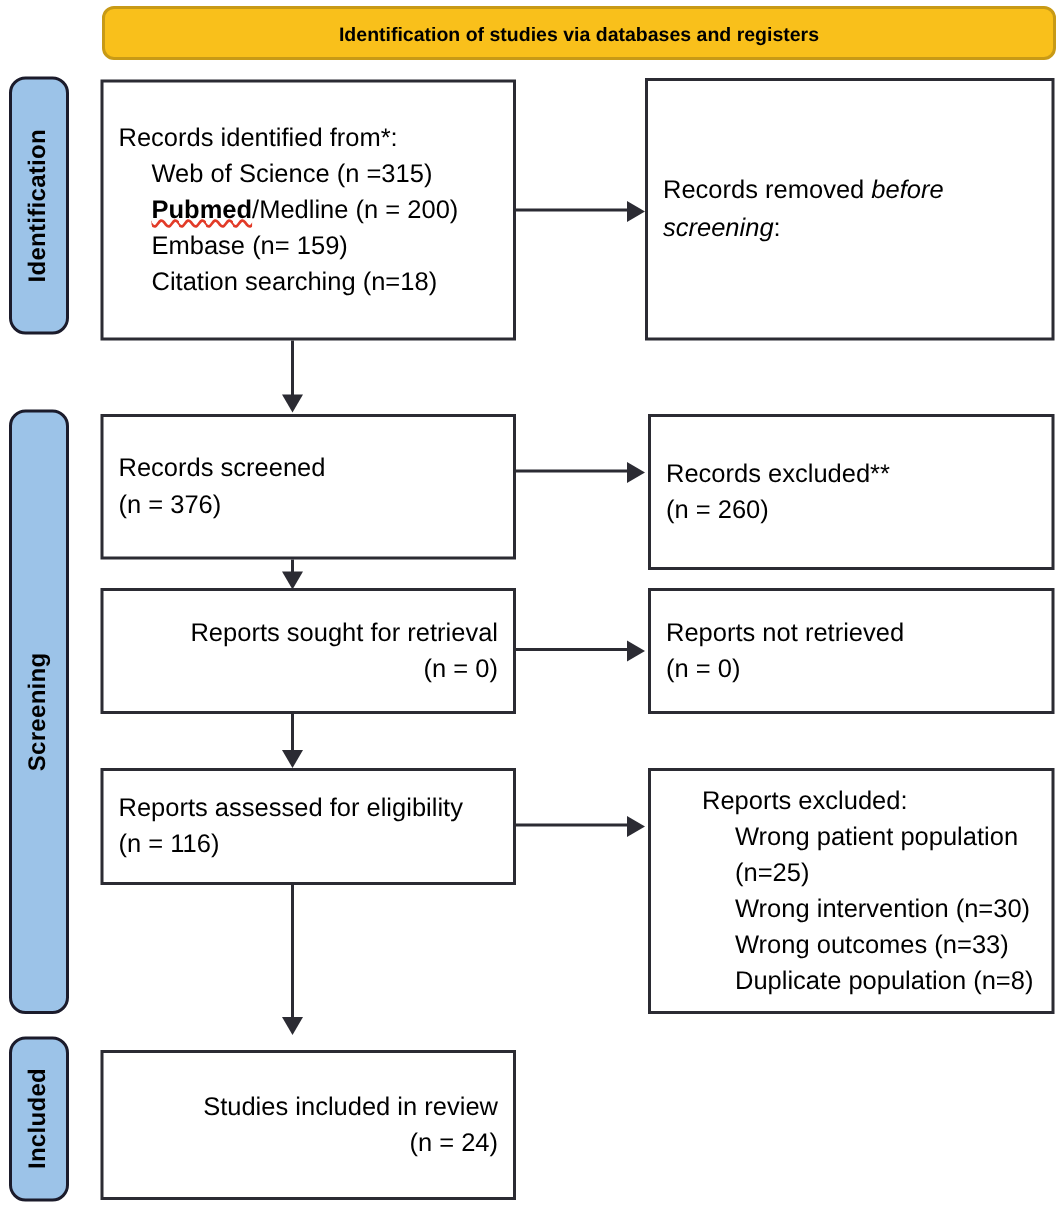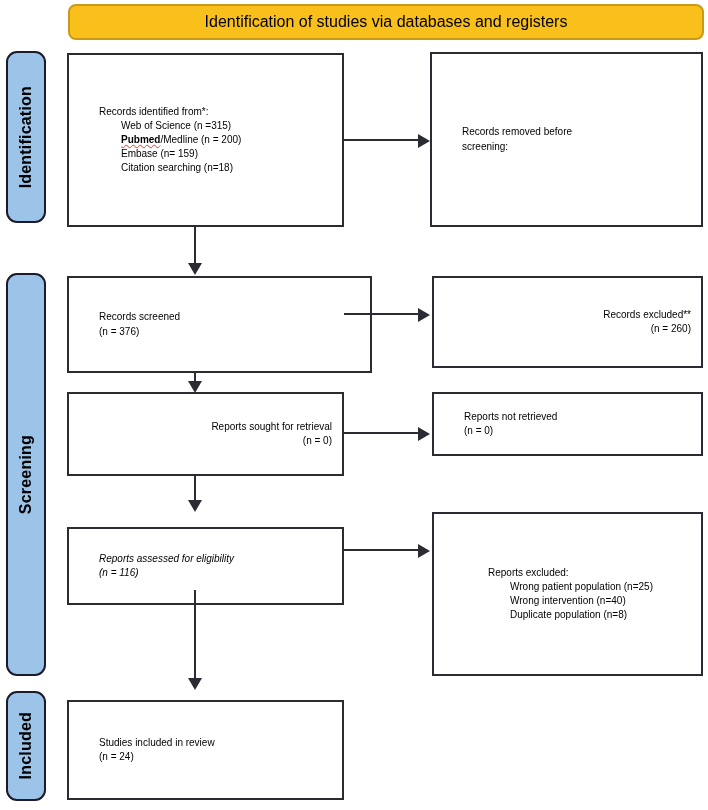--- a/index.html
+++ b/index.html
@@ -57,66 +57,65 @@
     height: 36px;
     background: #F9C01B;
     border: 2px solid #C89A16;
     border-radius: 8px;
     box-sizing: border-box;
     display: flex;
     align-items: center;
     justify-content: center;
   }
   #banner span {
-    font-weight: normal;
-    font-size: 16px;
+    font-weight: bold;
+    font-size: 13px;
     color: #000;
     text-align: center;
   }
 
   
   .box {
     position: absolute;
     background: #ffffff;
     border: 2px solid #2b2b33;
     box-sizing: border-box;
     display: flex;
     align-items: center;
   }
   .box .box-text {
-    font-size: 10px;
+    font-size: 17px;
     line-height: 1.42;
     padding: 0 10px;
     width: 100%;
     box-sizing: border-box;
     white-space: pre-wrap;
-    margin-left: 20px;
   }
   .indent { padding-left: 22px; display: block; }
-  .ital { }
+  .ital { font-style: italic; }
   .misspell {
     text-decoration: underline wavy #e23b28;
     text-decoration-skip-ink: none;
     font-weight: bold;
   }
 
   
   #box-identified        { left: 67px;  top: 53px;  width: 277px; height: 174px; }
   #box-removed           { left: 430px; top: 52px;  width: 273px; height: 175px; }
   
-  #box-screened          { left: 67px;  top: 276px; width: 305px; height: 97px; }
-  #box-excluded          { left: 432px; top: 276px; width: 271px; height: 92px; text-align: right; }
+  #box-screened          { left: 67px;  top: 276px; width: 277px; height: 97px; }
+  #box-excluded          { left: 432px; top: 276px; width: 271px; height: 104px; }
   
   #box-sought            { left: 67px;  top: 392px; width: 277px; height: 84px; text-align: right; }
-  #box-not-retrieved     { left: 432px; top: 392px; width: 271px; height: 64px; }
-  
-  #box-assessed          { left: 67px;  top: 527px; width: 277px; height: 78px; font-style: italic; }
+  #box-not-retrieved     { left: 432px; top: 392px; width: 271px; height: 84px; }
+  
+  #box-assessed          { left: 67px;  top: 512px; width: 277px; height: 78px; }
   #box-reports-excluded  { left: 432px; top: 512px; width: 271px; height: 164px; padding-left: 24px; }
   
-  #box-included          { left: 67px;  top: 700px; width: 277px; height: 100px; }
+  #box-included          { left: 67px;  top: 700px; width: 277px; height: 100px; text-align: right; }
 
   
   .conn { position: absolute; }
   .vline {
     position: absolute;
     width: 2px;
     background: #2b2b33;
   }
   .hline {
     position: absolute;
@@ -199,21 +198,21 @@
 
   <div class="box" id="box-not-retrieved">
     <div class="box-text"><span>Reports not retrieved</span><br><span>(n = 0)</span></div>
   </div>
 
   <div class="box" id="box-assessed">
     <div class="box-text"><span>Reports assessed for eligibility</span><br><span>(n = 116)</span></div>
   </div>
 
   <div class="box" id="box-reports-excluded">
-    <div class="box-text"><span>Reports excluded:</span><span class="indent">Wrong patient population (n=25)</span><span class="indent">Wrong intervention (n=40)</span><span class="indent">Duplicate population (n=8)</span></div>
+    <div class="box-text"><span>Reports excluded:</span><span class="indent">Wrong patient population (n=25)</span><span class="indent">Wrong intervention (n=30)</span><span class="indent">Wrong outcomes (n=33)</span><span class="indent">Duplicate population (n=8)</span></div>
   </div>
 
   <div class="box" id="box-included">
     <div class="box-text"><span>Studies included in review</span><br><span>(n = 24)</span></div>
   </div>
 
   <div class="vline conn" id="v1"></div>
   <div class="arrow-down conn" id="v1-head"></div>
 
   <div class="vline conn" id="v2"></div>

